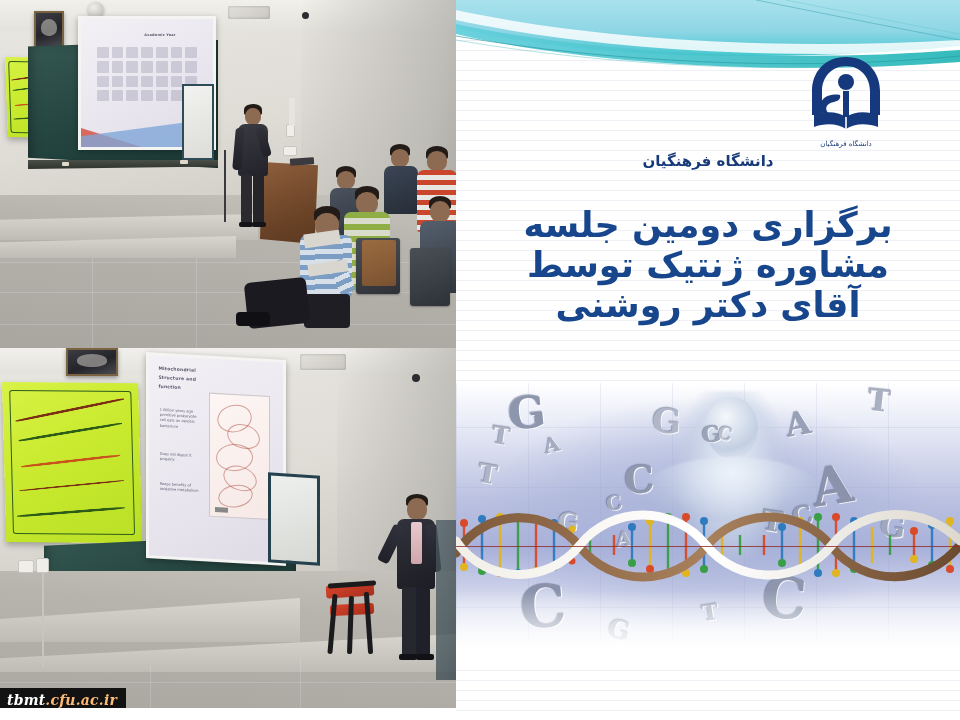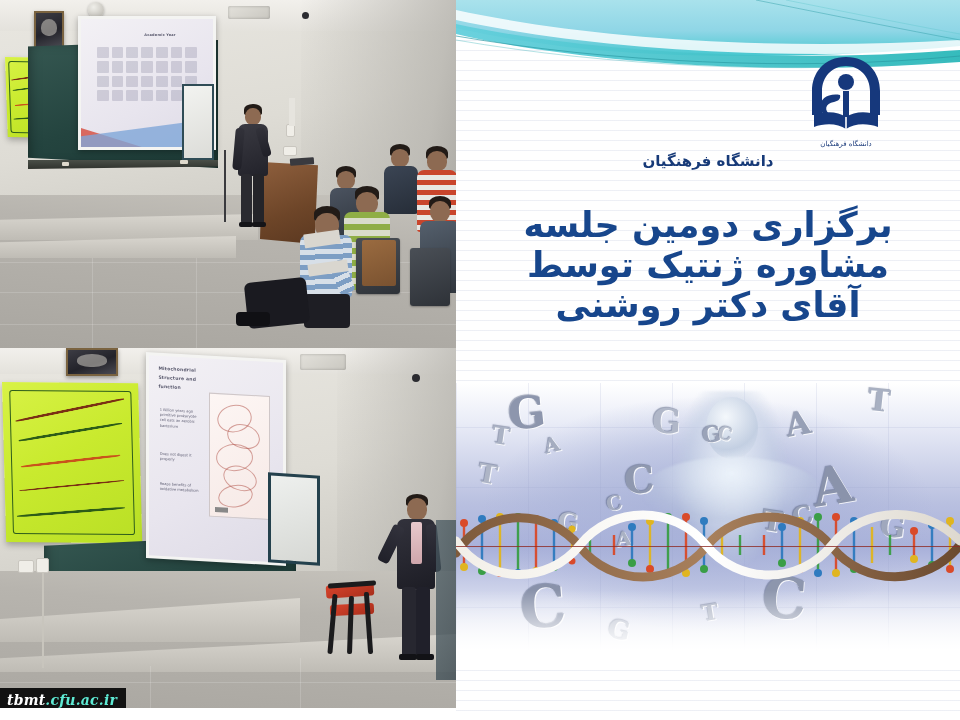--- a/index.html
+++ b/index.html
@@ -157,21 +157,21 @@
 
   .fade-bottom { position:absolute; left:0; bottom:0; width:100%; height:78px;
                  background:linear-gradient(180deg,rgba(255,255,255,0),#ffffff 78%); }
 
   
   .url-badge { position:absolute; left:0; top:688px; height:24px; padding:3px 9px 3px 7px;
                background:#121212; display:flex; align-items:center;
                font-family:"DejaVu Serif", serif; font-weight:bold; font-style:italic;
                font-size:14px; letter-spacing:.2px; }
   .url-a { color:#ffffff; }
-  .url-b { color:#5eead4; }
+  .url-b { color:#fdba74; }
 </style>
 </head>
 <body>
 
 <div id="poster">
 
   <div class="photo-col">
 
     <div class="photo photo-top">
       <div class="room">

